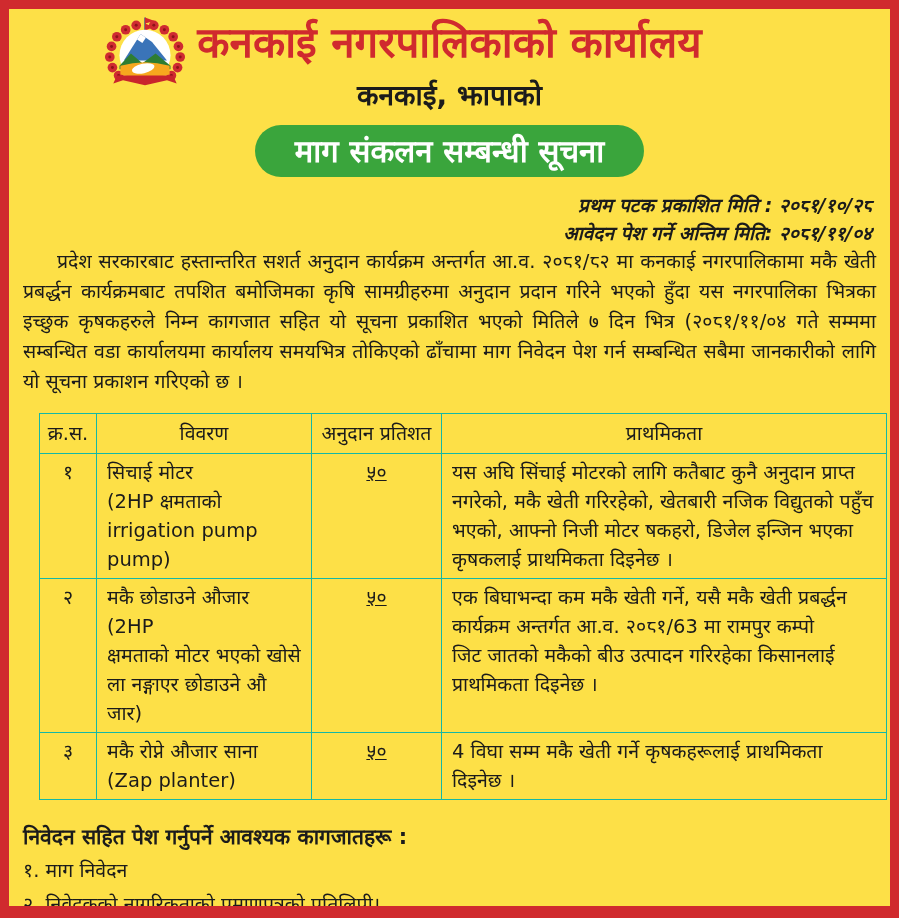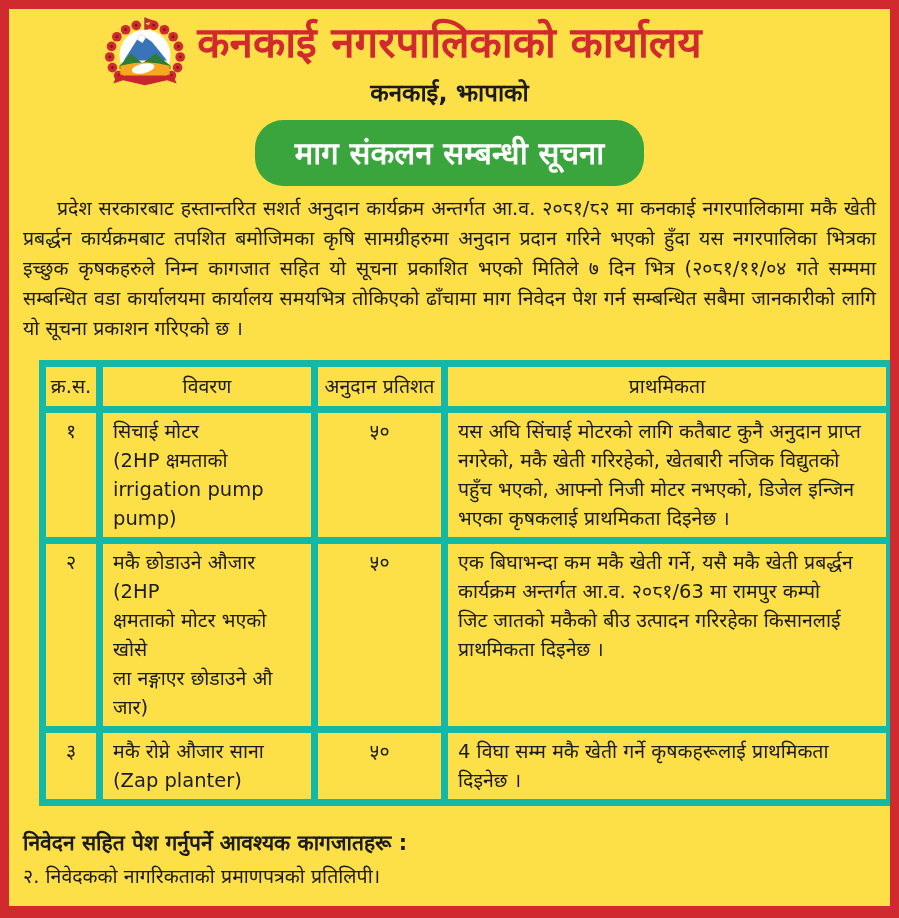--- a/index.html
+++ b/index.html
@@ -23,54 +23,53 @@
   }
   
   .header{position:relative;padding-top:8px;}
   .logo{position:absolute;left:78px;top:2px;width:88px;height:88px;}
   .title{
     text-align:center;
     font-size:42px;font-weight:bold;color:var(--accent-red);
     line-height:48px;letter-spacing:0px;
   }
   .subtitle{
-    text-align:center;font-size:24px;font-weight:bold;margin-top:8px;
+    text-align:center;font-size:28px;font-weight:bold;margin-top:8px;
   }
   .banner{
     display:block;width:fit-content;margin:12px auto 0 auto;
     background:var(--accent-green);color:#ffffff;
     font-size:31px;font-weight:bold;line-height:34px;
-    padding:16px 40px;border-radius:28px;
+    padding:9px 40px;border-radius:28px;
   }
   
   .dates{margin-top:14px;text-align:right;padding-right:4px;}
   .date-line{
     font-size:19px;font-weight:bold;font-style:italic;line-height:28px;
   }
   
   .intro{
-    margin-top:8px;
     font-size:19.5px;line-height:30px;
     text-align:justify;text-indent:34px;
   }
   
   table.req{
     border-collapse:collapse;
     width:847px;margin:16px 0 0 16px;
     table-layout:fixed;
   }
   table.req th,table.req td{
-    border:7px solid #14b8a6;
+    border:1px solid #14b8a6;
     font-size:19.5px;line-height:29px;font-weight:normal;
     vertical-align:top;
     padding:4px 10px;
   }
   table.req th{text-align:center;padding:5px 4px;}
   td.c-sn{text-align:center;}
-  td.c-pc{text-align:center;}
+  td.c-pc{text-align:center;text-decoration:underline;}
   td.c-item,td.c-pri{text-align:left;white-space:pre-line;}
   
   .docs-heading{
     margin-top:22px;
     font-size:21px;font-weight:bold;
   }
   .docs-list{margin-top:6px;}
   .doc-item{
     font-size:19.5px;line-height:29px;
     padding-left:28px;text-indent:-28px;
@@ -132,20 +131,24 @@
 
       <ellipse cx="48" cy="63" rx="13" ry="5.5" fill="#ffffff" transform="rotate(-12 48 63)"></ellipse>
 
       <path d="M18,71 L82,71 L86,80 L75,76.5 L50,82 L25,76.5 L14,80 Z" fill="#c9252c"></path>
     </svg>
     <div class="title">कनकाई नगरपालिकाको कार्यालय</div>
     <div class="subtitle">कनकाई, झापाको</div>
     <div class="banner">माग संकलन सम्बन्धी सूचना</div>
   </div>
 
+  <div class="dates">
+    <div class="date-line">प्रथम पटक प्रकाशित मिति : २०८१/१०/२८</div>
+    <div class="date-line">आवेदन पेश गर्ने अन्तिम मिति: २०८१/११/०४</div>
+  </div>
 
   <p class="intro">प्रदेश सरकारबाट हस्तान्तरित सशर्त अनुदान कार्यक्रम अन्तर्गत आ.व. २०८१/८२ मा कनकाई नगरपालिकामा मकै खेती प्रबर्द्धन कार्यक्रमबाट तपशित बमोजिमका कृषि सामग्रीहरुमा अनुदान प्रदान गरिने भएको हुँदा यस नगरपालिका भित्रका इच्छुक कृषकहरुले निम्न कागजात सहित यो सूचना प्रकाशित भएको मितिले ७ दिन भित्र (२०८१/११/०४ गते सम्ममा सम्बन्धित वडा कार्यालयमा कार्यालय समयभित्र तोकिएको ढाँचामा माग निवेदन पेश गर्न सम्बन्धित सबैमा जानकारीको लागि यो सूचना प्रकाशन गरिएको छ ।</p>
 
   <table class="req">
     <colgroup>
       <col style="width:57px">
       <col style="width:215px">
       <col style="width:130px">
       <col style="width:445px">
     </colgroup>
@@ -156,21 +159,21 @@
           <th>अनुदान प्रतिशत</th>
           <th>प्राथमिकता</th>
         </tr>
     </thead>
     <tbody>
         <tr>
           <td class="c-sn">१</td>
           <td class="c-item">सिचाई मोटर
 (2HP क्षमताको irrigation pump pump)</td>
           <td class="c-pc">५०</td>
-          <td class="c-pri">यस अघि सिंचाई मोटरको लागि कतैबाट कुनै अनुदान प्राप्त नगरेको, मकै खेती गरिरहेको, खेतबारी नजिक विद्युतको पहुँच भएको, आफ्नो निजी मोटर नभएको, डिजेल इन्जिन भएका कृषकलाई प्राथमिकता दिइनेछ ।</td>
+          <td class="c-pri">यस अघि सिंचाई मोटरको लागि कतैबाट कुनै अनुदान प्राप्त नगरेको, मकै खेती गरिरहेको, खेतबारी नजिक विद्युतको पहुँच भएको, आफ्नो निजी मोटर षकहरो, डिजेल इन्जिन भएका कृषकलाई प्राथमिकता दिइनेछ ।</td>
         </tr>
         <tr>
           <td class="c-sn">२</td>
           <td class="c-item">मकै छोडाउने औजार (2HP
 क्षमताको मोटर भएको खोसे
 ला नङ्गाएर छोडाउने औ
 जार)</td>
           <td class="c-pc">५०</td>
           <td class="c-pri">एक बिघाभन्दा कम मकै खेती गर्ने, यसै मकै खेती प्रबर्द्धन
 कार्यक्रम अन्तर्गत आ.व. २०८१/63 मा रामपुर कम्पो
@@ -182,16 +185,17 @@
           <td class="c-item">मकै रोप्ने औजार साना
 (Zap planter)</td>
           <td class="c-pc">५०</td>
           <td class="c-pri">4 विघा सम्म मकै खेती गर्ने कृषकहरूलाई प्राथमिकता दिइनेछ ।</td>
         </tr>
       </tbody>
   </table>
 
   <div class="docs-heading">निवेदन सहित पेश गर्नुपर्ने आवश्यक कागजातहरू :</div>
   <div class="docs-list">
+      <div class="doc-item">१. माग निवेदन</div>
       <div class="doc-item">२. निवेदकको नागरिकताको प्रमाणपत्रको प्रतिलिपी।</div>
     </div>
 
 </div>
 
 </body></html>

